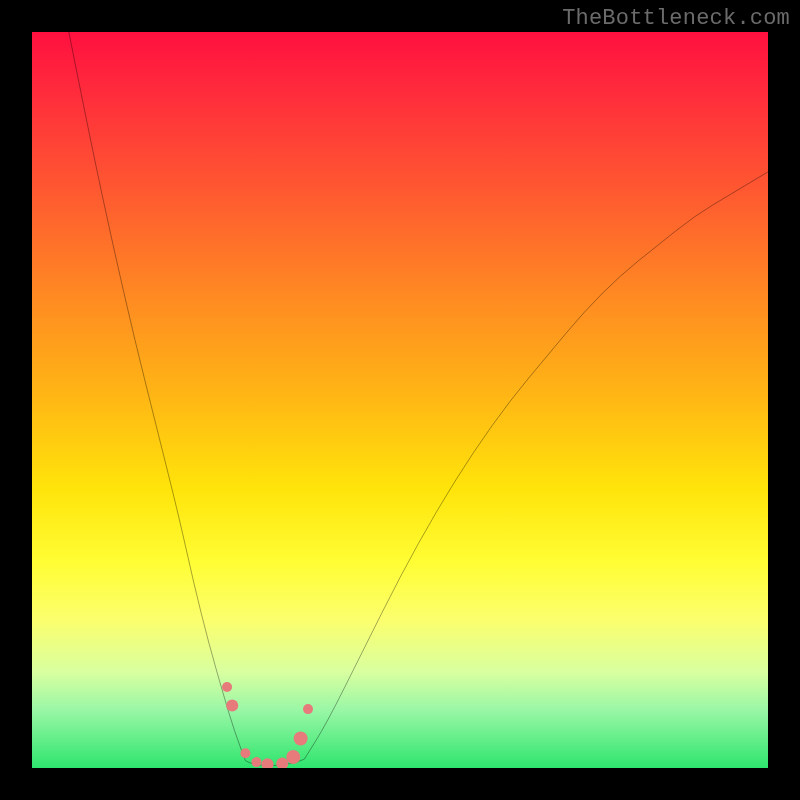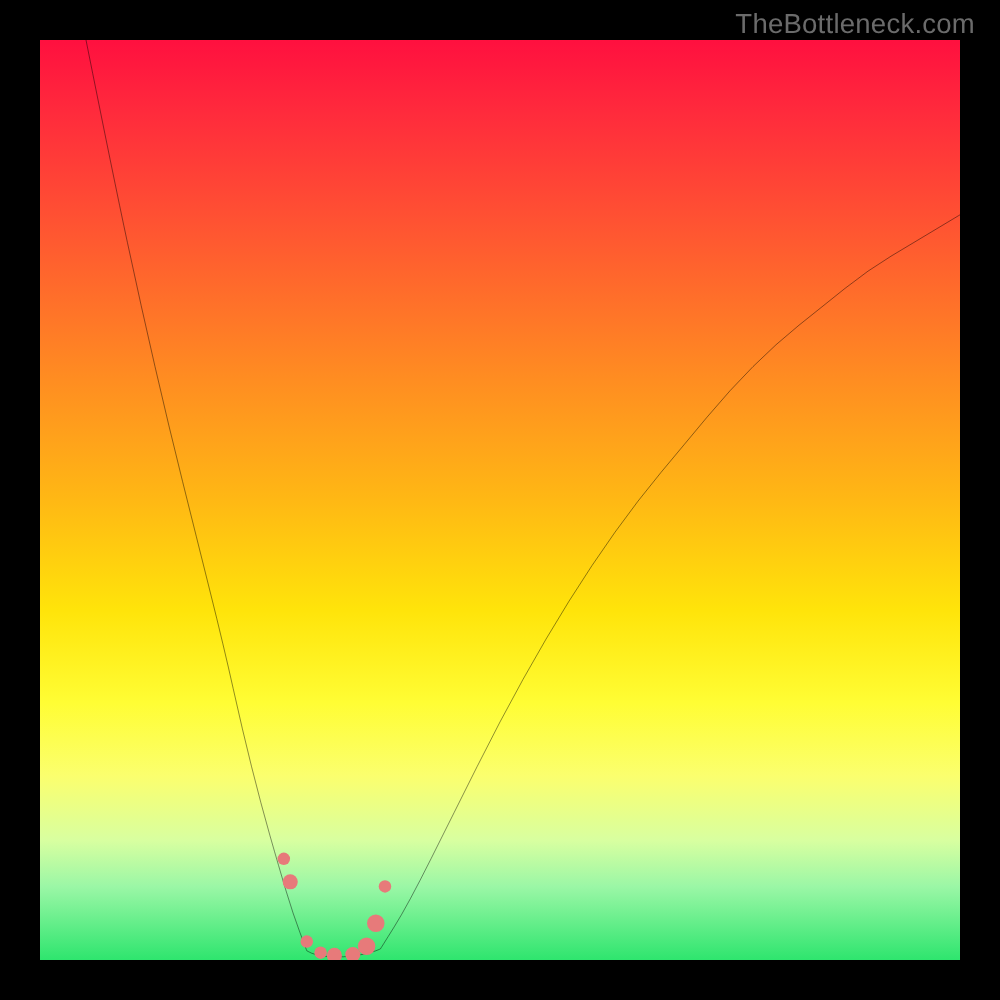--- a/index.html
+++ b/index.html
@@ -40,26 +40,27 @@
   }
   .curve {
     position: absolute;
     inset: 0;
     width: 100%;
     height: 100%;
   }
   .watermark {
     position: absolute;
     top: 6px;
-    right: 20px;
+    right: 10px;
     color: #6b6b6b;
     font-size: 22px;
     font-weight: 500;
     letter-spacing: 0.2px;
     user-select: none;
+    font-family: Liberation Mono, monospace;
   }
 </style>
 </head>
 <body>
 
 <div class="frame">
   <div class="plot">
     <svg class="curve" viewBox="0 0 100 100" preserveAspectRatio="none">
       <path id="curve-path" fill="none" stroke="#000" stroke-width="0.35" vector-effect="non-scaling-stroke" d="M 5.00 0.00 Q 8.00 15.00 9.50 22.00 Q 11.00 29.00 12.50 35.50 Q 14.00 42.00 15.50 48.00 Q 17.00 54.00 18.50 60.00 Q 20.00 66.00 21.00 70.50 Q 22.00 75.00 23.00 79.00 Q 24.00 83.00 25.00 86.50 Q 26.00 90.00 26.75 92.50 Q 27.50 95.00 28.25 97.00 Q 29.00 99.00 29.00 99.00 Q 29.00 99.00 29.50 99.25 Q 30.00 99.50 31.00 99.60 Q 32.00 99.70 33.00 99.65 Q 34.00 99.60 35.00 99.40 Q 36.00 99.20 36.50 99.00 Q 37.00 98.80 37.00 98.80 Q 37.00 98.80 38.50 96.40 Q 40.00 94.00 42.50 89.00 Q 45.00 84.00 47.50 79.00 Q 50.00 74.00 52.50 69.50 Q 55.00 65.00 57.50 61.00 Q 60.00 57.00 62.50 53.50 Q 65.00 50.00 67.50 47.00 Q 70.00 44.00 72.50 41.00 Q 75.00 38.00 77.50 35.50 Q 80.00 33.00 82.50 31.00 Q 85.00 29.00 87.50 27.00 Q 90.00 25.00 92.50 23.50 Q 95.00 22.00 97.50 20.50 T 100.00 19.00"></path>
       <g id="marker-layer">

